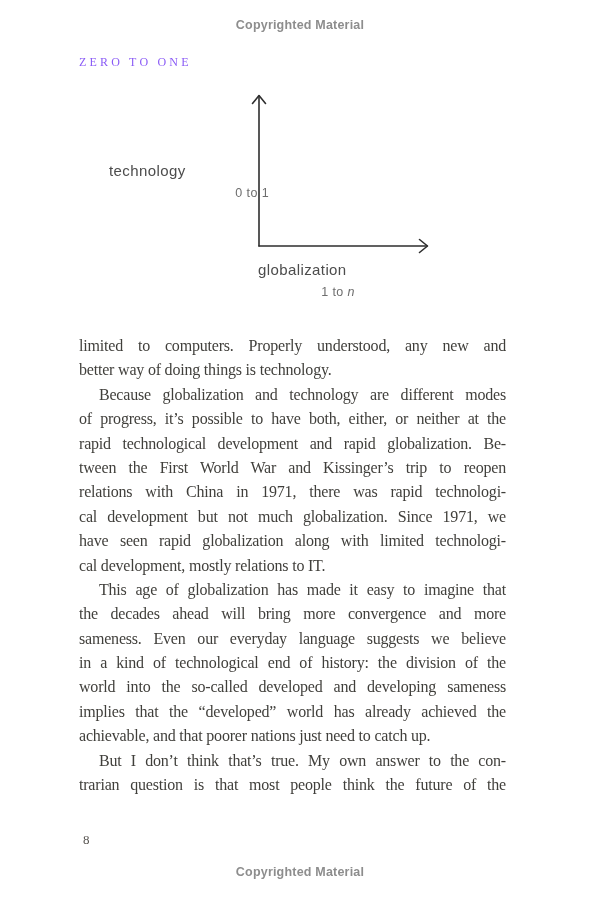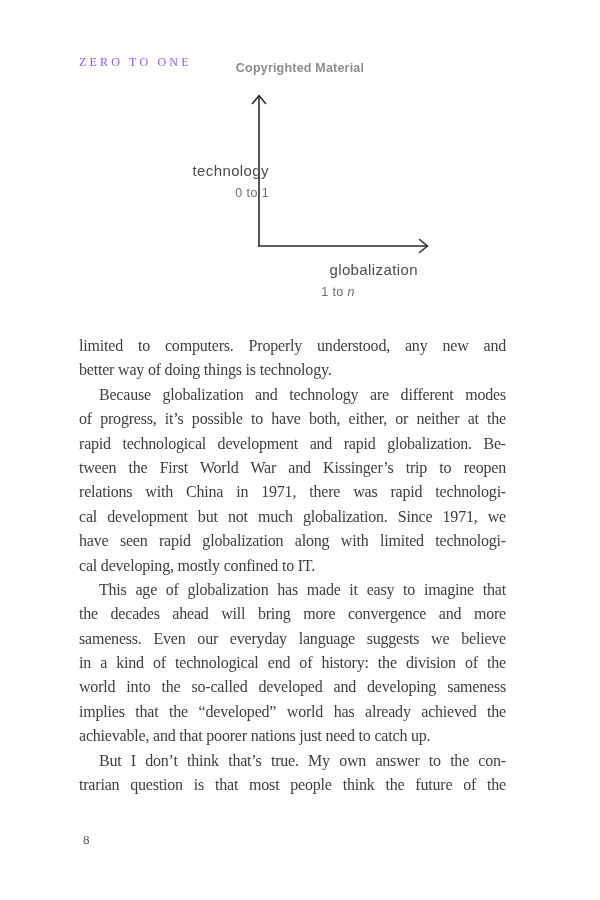--- a/index.html
+++ b/index.html
@@ -15,42 +15,41 @@
   .watermark {
     position: absolute;
     left: 0;
     width: 600px;
     text-align: center;
     font-family: "Liberation Sans", sans-serif;
     font-weight: bold;
     font-size: 12.5px;
     color: #8d8d8d;
     letter-spacing: 0.2px;
-    margin-top: 43px;
   }
   .watermark.top { top: 18px; }
   .watermark.bottom { top: 865px; }
   .running-header {
     position: absolute;
     left: 79px;
     top: 55px;
     font-family: "Liberation Serif", serif;
     font-size: 12px;
     letter-spacing: 3.2px;
     color: #8b5cf6;
   }
   .diagram-svg {
     position: absolute;
     left: 150px;
     top: 85px;
   }
   .axis-label {
     position: absolute;
     width: 160px;
-    text-align: right;
+    text-align: left;
     font-family: "Liberation Sans", sans-serif;
     font-size: 15px;
     color: #4c4c4c;
     letter-spacing: 0.4px;
   }
   .axis-range {
     position: absolute;
     width: 160px;
     text-align: center;
     font-family: "Liberation Sans", sans-serif;
@@ -117,21 +116,21 @@
   <div class="body-text">
     <div class="line">limited to computers. Properly understood, any new and</div>
     <div class="line para-end">better way of doing things is technology.</div>
     <div class="line indent">Because globalization and technology are different modes</div>
     <div class="line">of progress, it’s possible to have both, either, or neither at the</div>
     <div class="line">rapid technological development and rapid globalization. Be-</div>
     <div class="line">tween the First World War and Kissinger’s trip to reopen</div>
     <div class="line">relations with China in 1971, there was rapid technologi-</div>
     <div class="line">cal development but not much globalization. Since 1971, we</div>
     <div class="line">have seen rapid globalization along with limited technologi-</div>
-    <div class="line para-end">cal developing, mostly confined to IT.</div>
+    <div class="line para-end">cal development, mostly relations to IT.</div>
     <div class="line indent">This age of globalization has made it easy to imagine that</div>
     <div class="line">the decades ahead will bring more convergence and more</div>
     <div class="line">sameness. Even our everyday language suggests we believe</div>
     <div class="line">in a kind of technological end of history: the division of the</div>
     <div class="line">world into the so-called developed and developing sameness</div>
     <div class="line">implies that the “developed” world has already achieved the</div>
     <div class="line para-end">achievable, and that poorer nations just need to catch up.</div>
     <div class="line indent">But I don’t think that’s true. My own answer to the con-</div>
     <div class="line">trarian question is that most people think the future of the</div>
   </div>

